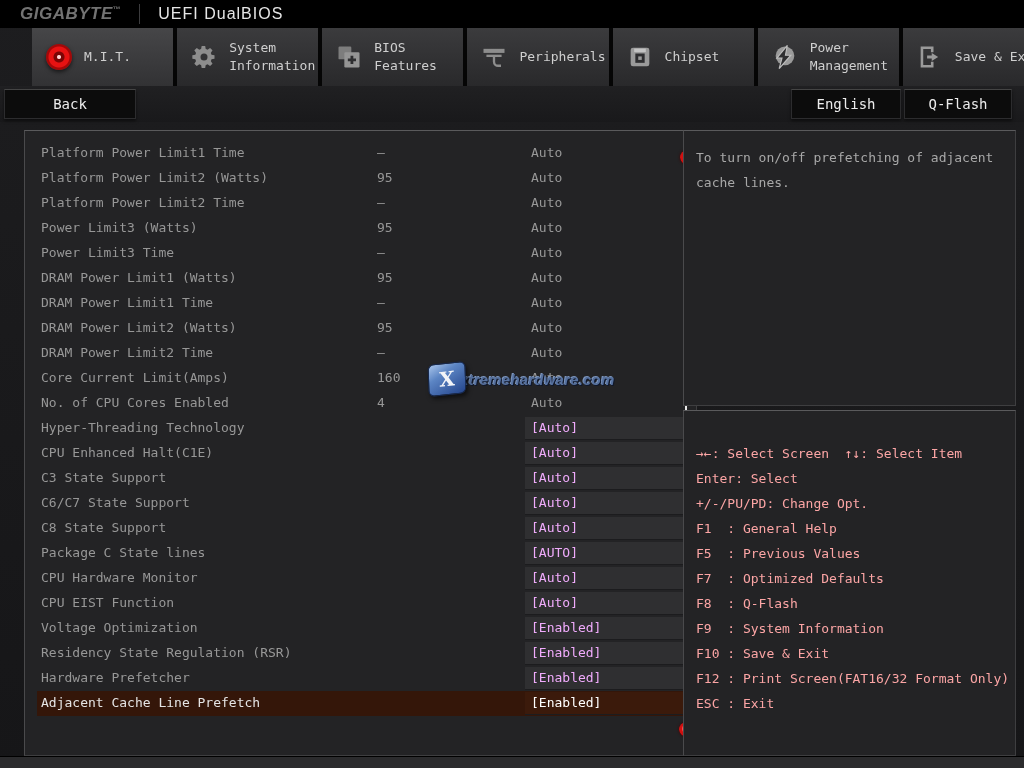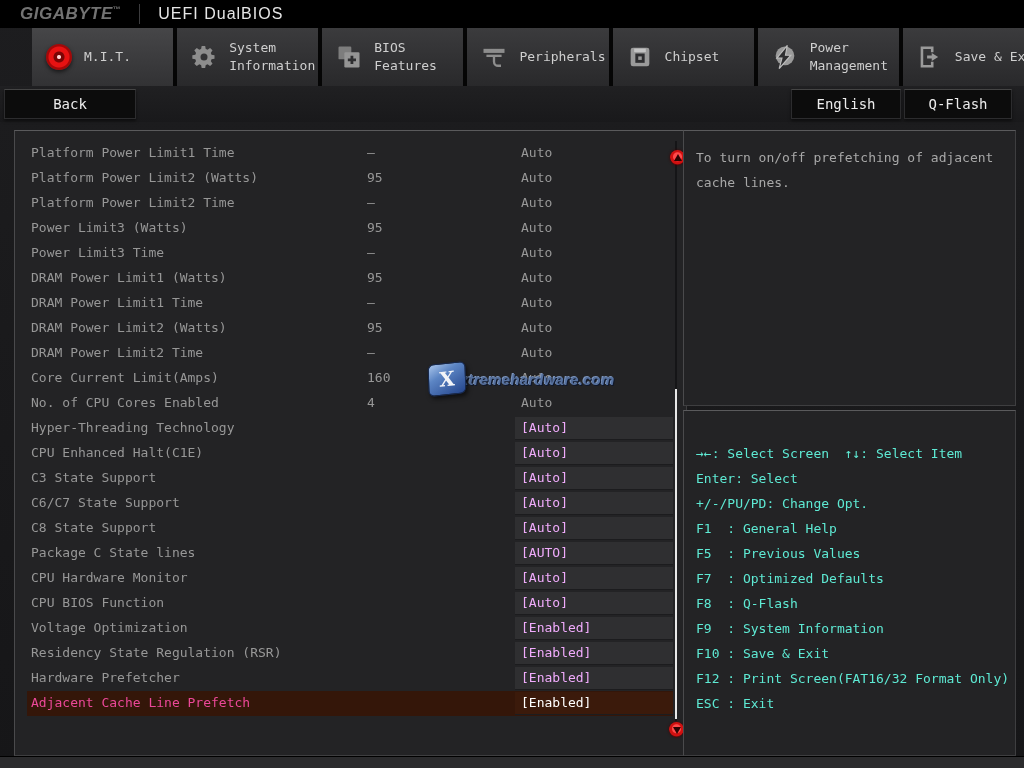--- a/index.html
+++ b/index.html
@@ -26,49 +26,49 @@
     box-shadow:0 2px 4px rgba(0,0,0,.6);}
   
   .subbar{position:absolute;left:0;top:86px;width:1024px;height:36px;background:linear-gradient(#202022,#19191b);display:flex;align-items:center;}
   .btn{height:30px;background:#0c0c0c;border:1px solid #2c2c2e;border-top-color:#444;color:#ececec;
     font-family:"DejaVu Sans Mono",monospace;font-size:14px;text-align:center;cursor:pointer;box-shadow:0 2px 3px rgba(0,0,0,.5);}
   .btn-back{width:132px;margin-left:4px;}
   .btn-lang{width:110px;margin-left:auto;}
   .btn-qflash{width:108px;margin-left:3px;margin-right:12px;}
   
   .panel{position:absolute;background:#232325;border:1px solid #3e3e40;border-top-color:#5a5a5c;border-left-color:#4a4a4c;box-sizing:border-box;}
-  .list-panel{left:14px;top:130px;width:673px;height:626px;}
+  .list-panel{left:24px;top:130px;width:673px;height:626px;}
   .help-panel{left:683px;top:130px;width:333px;height:276px;}
   .keys-panel{left:683px;top:410px;width:333px;height:346px;}
   
   .rows{margin:10px 13px 0 12px;}
   .row{position:relative;height:25px;}
   .row .lbl{position:absolute;left:4px;top:4px;font-size:13px;color:#979797;white-space:pre;}
   .row .mid{position:absolute;left:340px;top:4px;font-size:13px;color:#979797;}
   .row .rgt{position:absolute;left:494px;top:4px;font-size:13px;color:#979797;}
   .row .box{display:none;}
   .row.boxed .box{display:block;position:absolute;left:488px;top:1px;width:158px;height:23px;line-height:22px;
     background:#2f2f31;border-bottom:1px solid #1c1c1e;padding-left:6px;box-sizing:border-box;font-size:13px;color:#f0abfc;}
   .row.selected{background:#341609;}
-  .row.selected .lbl{color:#ec4899;}
+  .row.selected .lbl{color:#e5e5e5;}
   .row.selected .box{background:#3b1a0b;color:#fff;}
   
   .scroll-arrow{position:absolute;width:15px;height:15px;border-radius:50%;
     background:radial-gradient(circle at 50% 45%, #ff4a4a 0 4px, #d01010 5px 7px, #6e0606 8px);box-shadow:0 0 3px #400;}
   .scroll-arrow::after{content:"";position:absolute;left:3.5px;border-left:4px solid transparent;border-right:4px solid transparent;}
   .scroll-arrow.up{left:655px;top:19px;}
   .scroll-arrow.up::after{top:4px;border-bottom:7px solid #2d0303;}
   .scroll-arrow.down{left:654px;top:591px;}
   .scroll-arrow.down::after{top:5px;border-top:7px solid #2d0303;}
   .scrollbar{position:absolute;left:660px;top:10px;width:2px;height:580px;background:#151517;}
   .scrollbar .thumb{position:absolute;left:0;top:248px;width:2px;height:330px;background:#e8e8e8;}
   
   .help-text{margin:14px 0 0 12px;width:300px;font-size:13px;line-height:25px;color:#a8a8a8;}
   .keys{margin:30px 0 0 12px;}
-  .key-line{font-size:13px;line-height:25px;color:#5eead4;white-space:pre;}
+  .key-line{font-size:13px;line-height:25px;color:#fca5a5;white-space:pre;}
   
   .watermark{position:absolute;left:428px;top:363px;display:flex;align-items:center;z-index:5;}
   .wm-icon{width:36px;height:30px;border-radius:6px;transform:rotate(-6deg) skewX(-4deg);
     background:linear-gradient(150deg,#a8c4ea 0%,#5c85c4 35%,#24458c 100%);
     border:1px solid #16284e;box-shadow:2px 3px 4px rgba(0,0,0,.55);
     color:#f2f4f8;font-family:"DejaVu Serif",serif;font-weight:bold;font-size:20px;
     display:flex;align-items:center;justify-content:center;}
   .wm-text{margin-left:-6px;font-family:"Liberation Sans",sans-serif;font-weight:bold;font-style:italic;font-size:15px;
     color:#56719f;text-shadow:1px 1px 0 #10182b, -1px -1px 0 #7c95bd;letter-spacing:.2px;}
   
@@ -283,21 +283,21 @@
         </div>
 
         <div class="row boxed">
           <span class="lbl">CPU Hardware Monitor</span>
           <span class="mid"></span>
           <span class="rgt"></span>
           <span class="box">[Auto]</span>
         </div>
 
         <div class="row boxed">
-          <span class="lbl">CPU BIOS Function</span>
+          <span class="lbl">CPU EIST Function</span>
           <span class="mid"></span>
           <span class="rgt"></span>
           <span class="box">[Auto]</span>
         </div>
 
         <div class="row boxed">
           <span class="lbl">Voltage Optimization</span>
           <span class="mid"></span>
           <span class="rgt"></span>
           <span class="box">[Enabled]</span>

